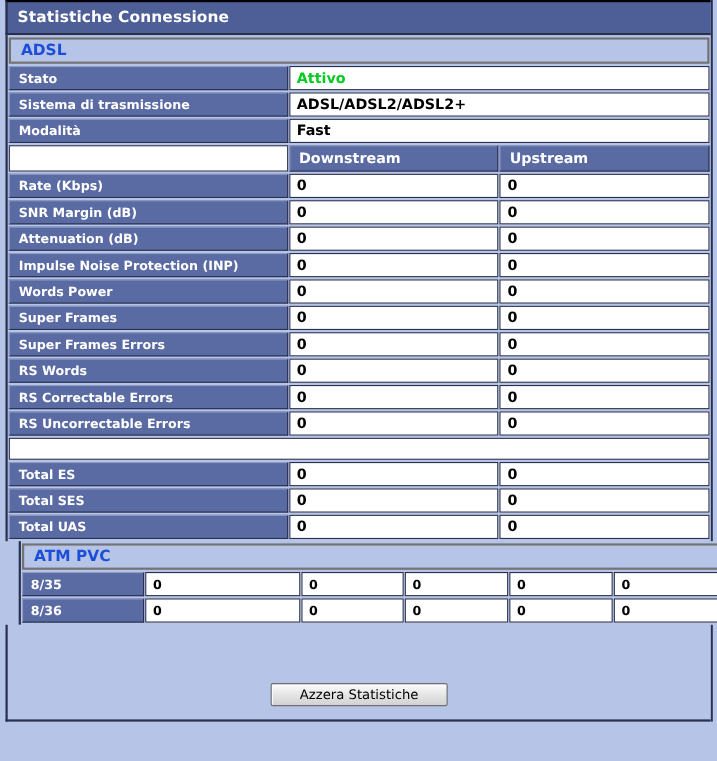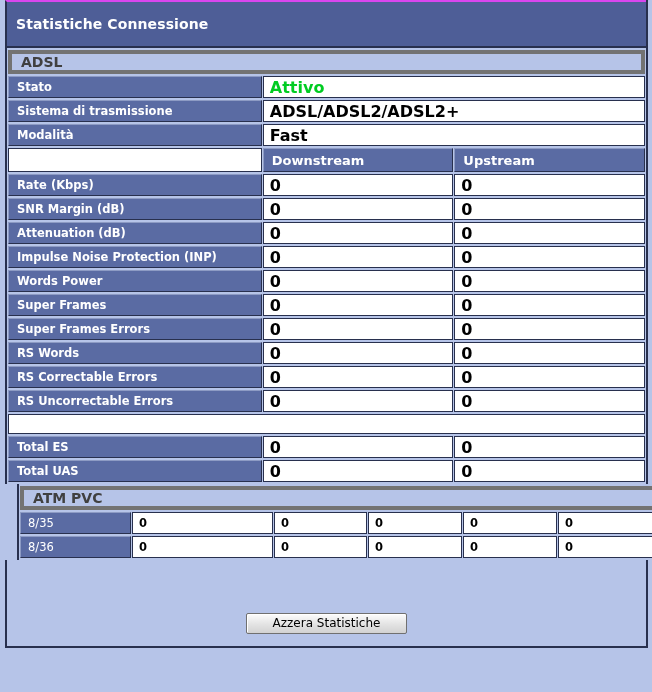--- a/index.html
+++ b/index.html
@@ -20,23 +20,23 @@
   .frame {
     position: absolute;
     left: 5px; top: 0px;
     width: 643px;
     border-right: 2px solid #28304e;
     background: #b6c4e8;
   }
 
   
   .titlebar {
-    height: 48px;
+    height: 32px;
     background: #4e5e97;
-    border-top: 2px solid #d946ef;
+    border-top: 2px solid #000000;
     border-left: 2px solid #28304e;
     border-bottom: 2px solid #28304e;
     display: flex;
     align-items: center;
     padding-left: 9px;
   }
   .titlebar .t {
     color: #ffffff;
     font-size: 14px;
     font-weight: bold;
@@ -50,26 +50,26 @@
     width: 641px;
     margin: 0;
     table-layout: fixed;
     background: #b6c4e8;
     border-left: 2px solid #28304e;
   }
   table.grid td { padding: 0; }
 
   .sect {
     background: #b6c4e8;
-    color: #404040;
+    color: #1d4ed8;
     font-size: 14px;
     font-weight: bold;
     height: 24px;
     padding-left: 9px !important;
-    border: 4px solid #737373;
+    border: 2px solid #737373;
     vertical-align: middle;
   }
 
   .lbl {
     background: #5a6ba3;
     color: #ffffff;
     font-size: 11.5px;
     font-weight: bold;
     height: 22px;
     padding-left: 8px !important;
@@ -77,21 +77,21 @@
     border-top-color: #8d9bc4;
     border-left-color: #8d9bc4;
     vertical-align: middle;
     white-space: nowrap;
     overflow: hidden;
   }
 
   .val {
     background: #ffffff;
     color: #000000;
-    font-size: 16px;
+    font-size: 13px;
     font-weight: bold;
     height: 22px;
     padding-left: 6px !important;
     border: 1px solid #28304e;
     vertical-align: middle;
     overflow: hidden;
   }
   .val.green { color: #00cc22; }
   .val.blank { }
 
@@ -135,21 +135,21 @@
     border: 1px solid #28304e;
     border-top-color: #8d9bc4;
     border-left-color: #8d9bc4;
     vertical-align: top;
     line-height: 13px;
   }
   .pvclbl {
     background: #5a6ba3;
     color: #ffffff;
     font-size: 11.5px;
-    font-weight: normal;
+    font-weight: bold;
     height: 20px;
     padding-left: 7px !important;
     border: 1px solid #28304e;
     border-top-color: #8d9bc4;
     border-left-color: #8d9bc4;
     vertical-align: middle;
   }
   .pvcval {
     background: #ffffff;
     color: #000000;
@@ -282,20 +282,25 @@
         <tr>
           <td class="spacer" colspan="3"></td>
         </tr>
 
         <tr>
           <td class="lbl">Total ES</td>
           <td class="val">0</td>
           <td class="val">0</td>
         </tr>
         <tr>
+          <td class="lbl">Total SES</td>
+          <td class="val">0</td>
+          <td class="val">0</td>
+        </tr>
+        <tr>
           <td class="lbl">Total UAS</td>
           <td class="val">0</td>
           <td class="val">0</td>
         </tr>
       </tbody>
     </table>
 
     <table class="pvc">
       <colgroup>
         <col style="width:111px">

